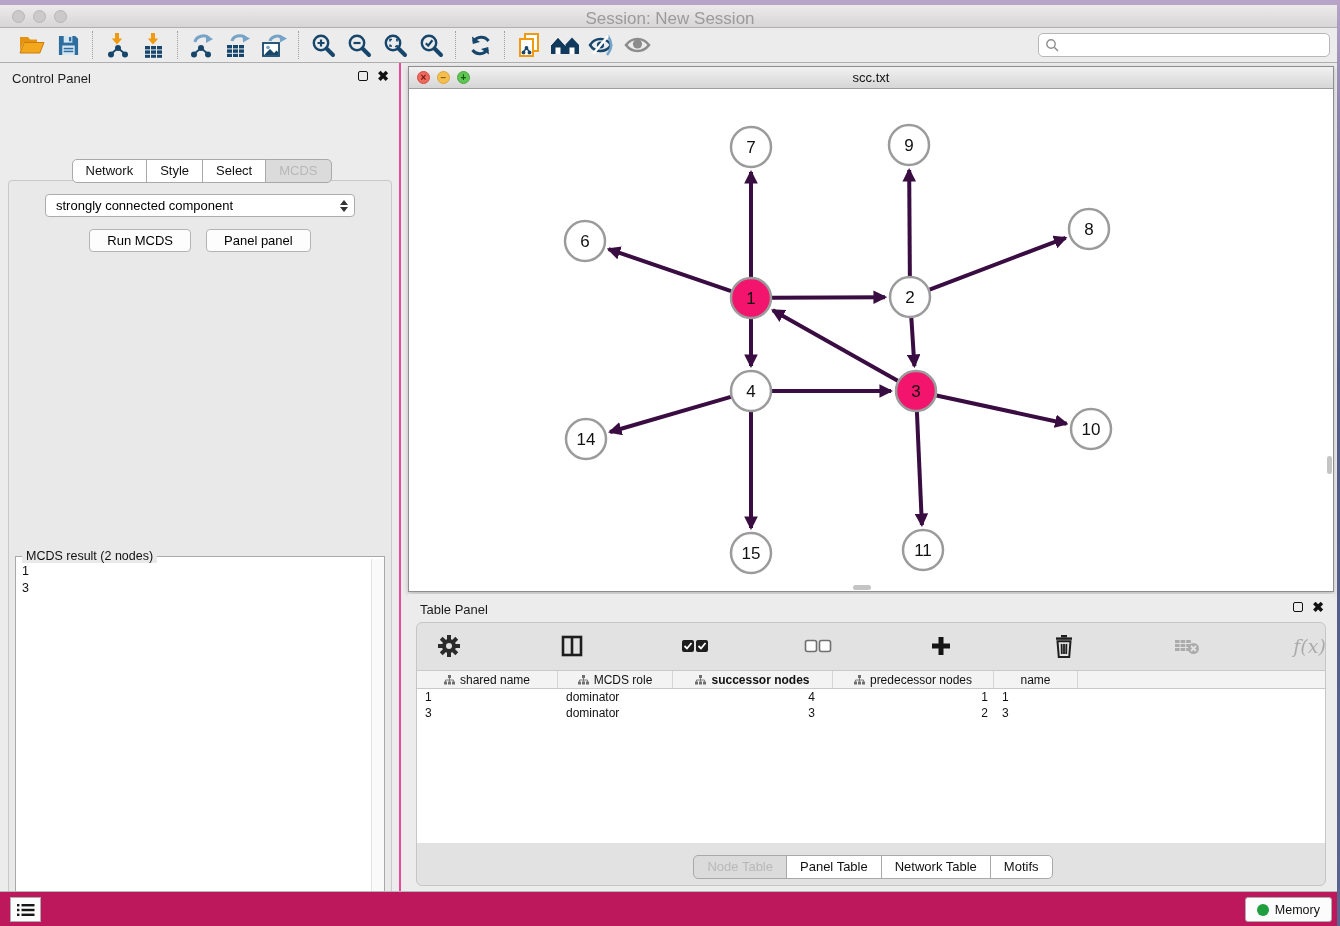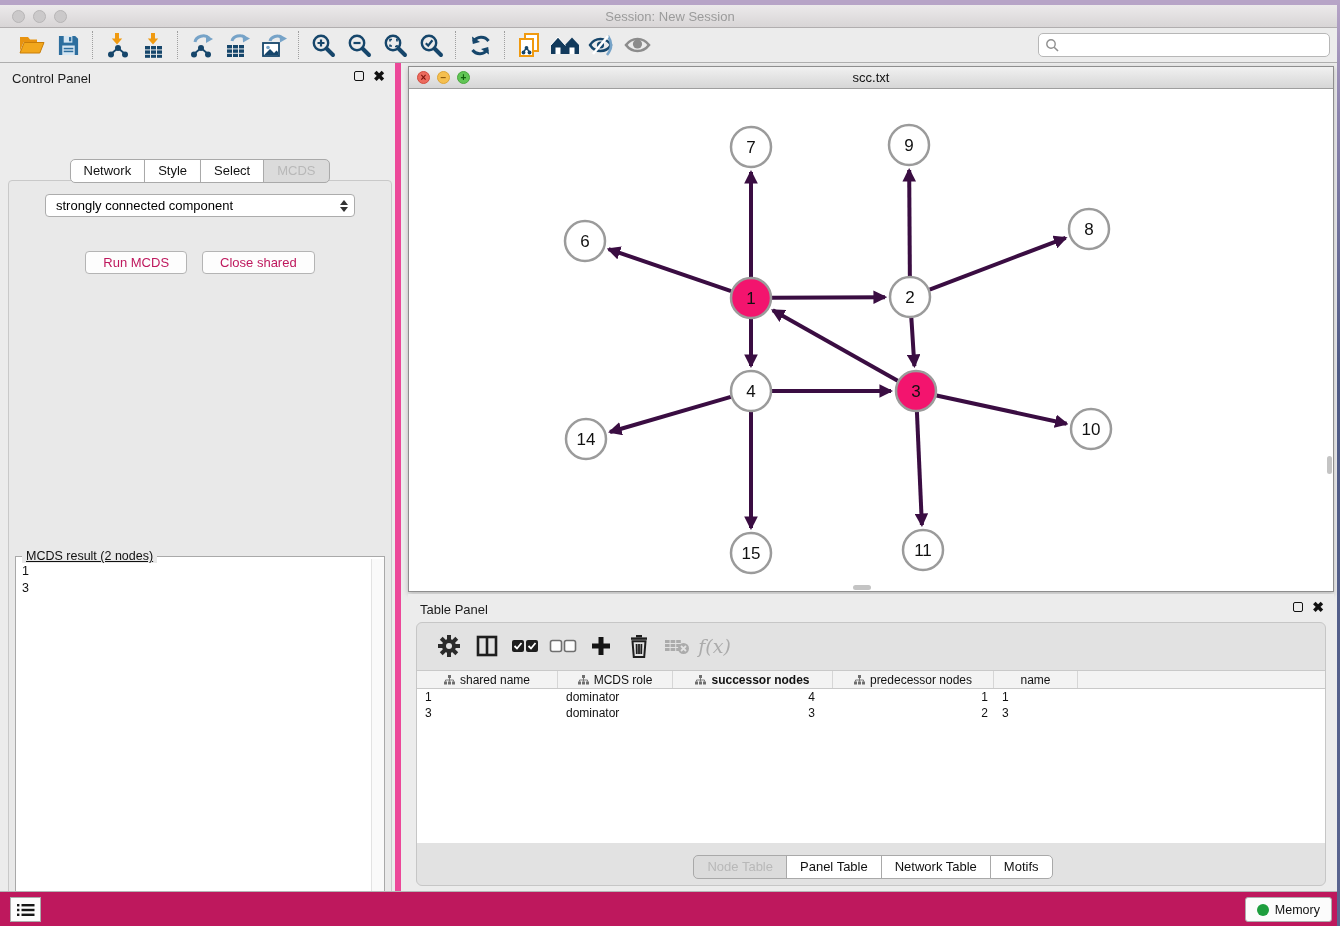--- a/index.html
+++ b/index.html
@@ -10,35 +10,35 @@
     -webkit-font-smoothing: antialiased;
   }
   
   .desktop-top { position:absolute; left:0; top:0; width:1340px; height:5px; background:#B7A4C7; z-index:50;}
   .desktop-right { position:absolute; right:0; top:0; width:3px; height:926px; z-index:50;
     background:linear-gradient(180deg,#B7A4C7 0%,#8C84AE 12%,#4E5A85 40%,#5A6590 100%); }
   
   .titlebar { position:absolute; left:0; top:5px; width:100%; height:23px;
     background:linear-gradient(#ECEAEB,#D8D5D6); border-bottom:1px solid #B1AEAF; }
   .titlebar .title { position:absolute; left:0; right:0; top:4px; text-align:center;
-    font-size:13px; color:#9B9B9B; }
+    font-size:17px; color:#9B9B9B; }
   .tl-dots { position:absolute; left:12px; top:5px; display:flex; gap:8px; }
   .tl-dot { width:13px; height:13px; border-radius:50%; background:#CBC9CA; border:1px solid #B7B5B6; }
   
   .toolbar { position:absolute; left:0; top:28px; width:100%; height:35px;
     background:#ECECEC; border-bottom:1px solid #AEAEAE; display:flex; align-items:center; padding-left:8px; }
   .tgroup { display:flex; align-items:center; padding:0 6px; }
   .tgroup + .tgroup { border-left:1px dotted #9F9F9F; }
   .tbtn { width:36px; height:28px; display:flex; align-items:center; justify-content:center; }
   .searchbox { position:absolute; right:10px; top:33px; width:292px; height:24px;
     background:#fff; border:1px solid #B7B7B7; border-radius:5px; display:flex; align-items:center; padding-left:6px; }
   .searchbox input { border:none; outline:none; flex:1; height:20px; font-size:13px; background:transparent; }
   
   .control-panel { position:absolute; left:0; top:63px; width:401px; height:828px;
-    background:#ECECEC; border-right:6px solid #ec4899; }
+    background:#ECECEC; border-right:2px solid #ec4899; }
   .panel-head { position:relative; height:28px; }
   .panel-head .ph-title { position:absolute; left:12px; top:8px; font-size:13px; color:#1C1C1C; }
   .ph-icons { position:absolute; right:10px; top:8px; display:flex; gap:9px; align-items:center; }
   .float-ic { width:10px; height:10px; border:1.6px solid #111; border-radius:2px; }
   .close-ic { font-size:14px; font-weight:bold; color:#111; line-height:10px; }
   .tabset { display:inline-flex; }
   .tab { background:#fff; border:1px solid #A9A9A9; padding:3px 13px 4px; font-size:13px;
     color:#111; margin-left:-1px; white-space:nowrap; }
   .tab:first-child { border-radius:5px 0 0 5px; margin-left:4px; }
   .tab:last-child { border-radius:0 5px 5px 0; }
@@ -49,25 +49,25 @@
   .opt-label { text-align:center; margin-top:20px; font-size:13px; color:#111; }
   .criterion { margin:13px auto 0; width:310px; height:23px; background:#fff; border:1px solid #ACACAC;
     border-radius:4px; display:flex; align-items:center; padding:0 6px 0 10px; font-size:13px; }
   .criterion .cval { flex:1; }
   .stepper { display:flex; flex-direction:column; gap:2px; align-items:center; }
   .stepper i { width:0; height:0; border-left:4px solid transparent; border-right:4px solid transparent; }
   .stepper .up { border-bottom:5px solid #333; }
   .stepper .dn { border-top:5px solid #333; }
   .btnrow { display:flex; justify-content:center; gap:15px; margin-top:12px; }
   .pbtn { height:23px; padding:0 17px; background:#FDFDFD; border:1px solid #B4B4B4; border-radius:4px;
-    font-size:13px; color:#be185d; font-family:"Liberation Sans",sans-serif;margin-top:22px; }
+    font-size:13px; color:#000000; font-family:"Liberation Sans",sans-serif; }
   .result-fieldset { position:absolute; left:6px; top:375px; width:370px; height:379px;
     border:1px solid #A9A9A9; background:#fff; }
   .result-legend { position:absolute; left:6px; top:-8px; background:#E9E9E9; padding:0 4px;
-    font-size:12.5px; color:#111;text-decoration:underline; }
+    font-size:12.5px; color:#111; }
   .result-text { position:absolute; left:0; top:3px; right:14px; bottom:0; padding:3px 6px;
     font-size:12.5px; line-height:17px; white-space:pre; color:#111; overflow:hidden; }
   .result-scroll { position:absolute; right:0; top:2px; bottom:1px; width:13px; background:#FAFAFA;
     border-left:1px solid #E3E3E3; }
   
   .net-window { position:absolute; left:408px; top:66px; width:926px; height:526px;
     border:1px solid #8E8E8E; background:#fff; box-shadow:0 2px 5px rgba(0,0,0,.22); }
   .nw-titlebar { position:relative; height:22px; background:linear-gradient(#F1F1F1,#D6D6D6);
     border-bottom:1px solid #9E9E9E; }
   .nw-title { position:absolute; left:0; right:0; top:3px; text-align:center; font-size:13px; color:#111; }
@@ -77,21 +77,21 @@
   .light.red { background:#EC6B5E; border:1px solid #D24B3F; color:#7B120B; }
   .light.yellow { background:#F5BF4F; border:1px solid #DDA536; color:#8F5B0D; }
   .light.green { background:#61C555; border:1px solid #4AA73E; color:#10600C; }
   .nw-canvas { position:relative; width:924px; height:502px; background:#fff; overflow:hidden; }
   .scroll-thumb-v { position:absolute; right:1px; top:367px; width:5px; height:18px; background:#C4C4C4; border-radius:3px; }
   .scroll-thumb-h { position:absolute; left:444px; bottom:1px; width:18px; height:5px; background:#C4C4C4; border-radius:3px; }
   
   .table-panel { position:absolute; left:408px; top:594px; width:926px; height:297px; background:#ECECEC; }
   .tp-inner { position:absolute; left:8px; top:28px; width:910px; height:264px;
     background:#E2E2E2; border:1px solid #C6C6C6; border-radius:6px; overflow:hidden; }
-  .tp-toolbar { height:46px; display:flex; align-items:center; gap:7px; padding-left:16px; }
+  .tp-toolbar { height:46px; display:flex; align-items:center; gap:7px; padding-left:16px;justify-content:space-between; }
   .tp-tbtn { width:31px; height:30px; display:flex; align-items:center; justify-content:center; }
   .fx-label { font-family:"DejaVu Serif", serif; font-style:italic; font-size:19px; color:#ABABAB; }
   .grid-table { position:absolute; left:0; top:47px; right:0; bottom:42px; background:#fff; }
   .gt-header { display:flex; height:19px; background:#F3F3F3; border-top:1px solid #C9C9C9;
     border-bottom:1px solid #C9C9C9; font-size:12px; color:#111; }
   .gt-hcell { display:flex; align-items:center; justify-content:center; gap:5px;
     border-right:1px solid #D6D6D6; overflow:hidden; white-space:nowrap; }
   .gt-row { display:flex; height:16px; font-size:12px; color:#111; align-items:center; }
   .gt-cell { overflow:hidden; white-space:nowrap; }
   .tp-tabs { position:absolute; left:0; right:0; bottom:6px; text-align:center; }
@@ -311,21 +311,21 @@
   <div class="cp-content">
     <div class="criterion">
       <span class="cval">strongly connected component</span>
       <span class="stepper">
           <i class="up"></i>
           <i class="dn"></i>
         </span>
     </div>
     <div class="btnrow">
       <button class="pbtn">Run MCDS</button>
-      <button class="pbtn">Close shared</button>
+      <button class="pbtn">Panel panel</button>
     </div>
     <div class="result-fieldset">
       <span class="result-legend">MCDS result (2 nodes)</span>
       <div class="result-text">1
 3</div>
       <div class="result-scroll"></div>
     </div>
   </div>
 </div>
 

